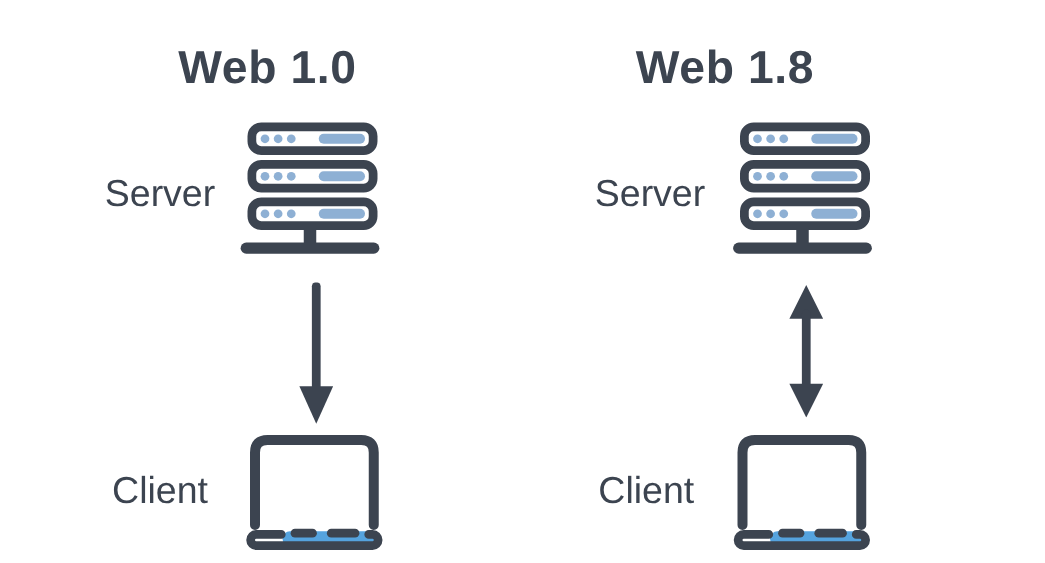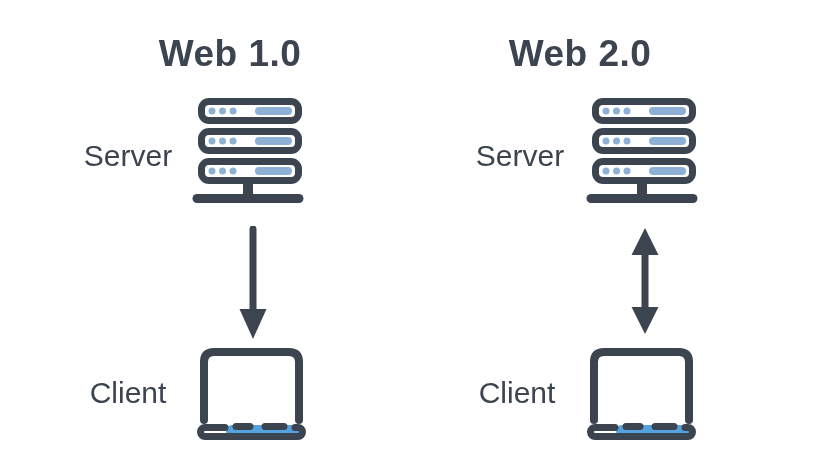--- a/index.html
+++ b/index.html
@@ -8,21 +8,21 @@
     background:var(--background,#fff);
     font-family:"Liberation Sans",sans-serif;
     color:var(--ink,#3C4450);
     overflow:hidden;
   }
   .title{
     position:absolute;top:0;width:300px;
     font-size:37px;font-weight:bold;text-align:center;
     letter-spacing:.5px;line-height:46px;
   }
-  .title--left{left:80px;}
+  .title--left{left:64px;}
   .title--right{left:430px;}
   .label{
     position:absolute;width:200px;
     font-size:30px;font-weight:normal;text-align:center;line-height:32px;
   }
   .label--server-left{left:28px;top:140px;}
   .label--client-left{left:28px;top:377px;}
   .label--server-right{left:420px;top:140px;}
   .label--client-right{left:417px;top:377px;}
   .ico{position:absolute;}
@@ -79,21 +79,21 @@
     <svg class="ico ico--laptop-left" width="120" height="96" viewBox="0 0 120 96">
       <rect class="fi-bright" x="34" y="80" width="76" height="12" rx="6"></rect>
       <path class="st-ink" d="M 12 75 L 12 17 Q 12 7 22 7 L 97 7 Q 107 7 107 17 L 107 75" stroke-width="8" stroke-linecap="round"></path>
       <line class="st-ink" x1="44" y1="81.5" x2="58" y2="81.5" stroke-width="7" stroke-linecap="round"></line>
       <line class="st-ink" x1="73" y1="81.5" x2="92" y2="81.5" stroke-width="7" stroke-linecap="round"></line>
       <path class="st-ink" d="M 33 82.5 L 13 82.5 A 4.5 4.5 0 0 0 13 91.5 L 106 91.5 A 4.5 4.5 0 0 0 106 82.5 L 103 82.5" stroke-width="7" stroke-linecap="round"></path>
     </svg>
   </section>
 
   <section>
-    <h2 class="title title--right">Web 2.0</h2>
+    <h2 class="title title--right">Web 1.8</h2>
 
     <div class="label label--server-right">Server</div>
 
     <svg class="ico ico--server-right" width="112" height="110" viewBox="0 0 112 110">
       <rect class="fi-white st-ink" x="9.5" y="6.5" width="97" height="19" rx="7.5" stroke-width="7"></rect>
       <rect class="fi-white st-ink" x="9.5" y="36.5" width="97" height="19" rx="7.5" stroke-width="7"></rect>
       <rect class="fi-white st-ink" x="9.5" y="66.5" width="97" height="19" rx="7.5" stroke-width="7"></rect>
       <circle class="fi-steel" cx="20" cy="16" r="3.5"></circle>
       <circle class="fi-steel" cx="30.5" cy="16" r="3.5"></circle>
       <circle class="fi-steel" cx="41" cy="16" r="3.5"></circle>

